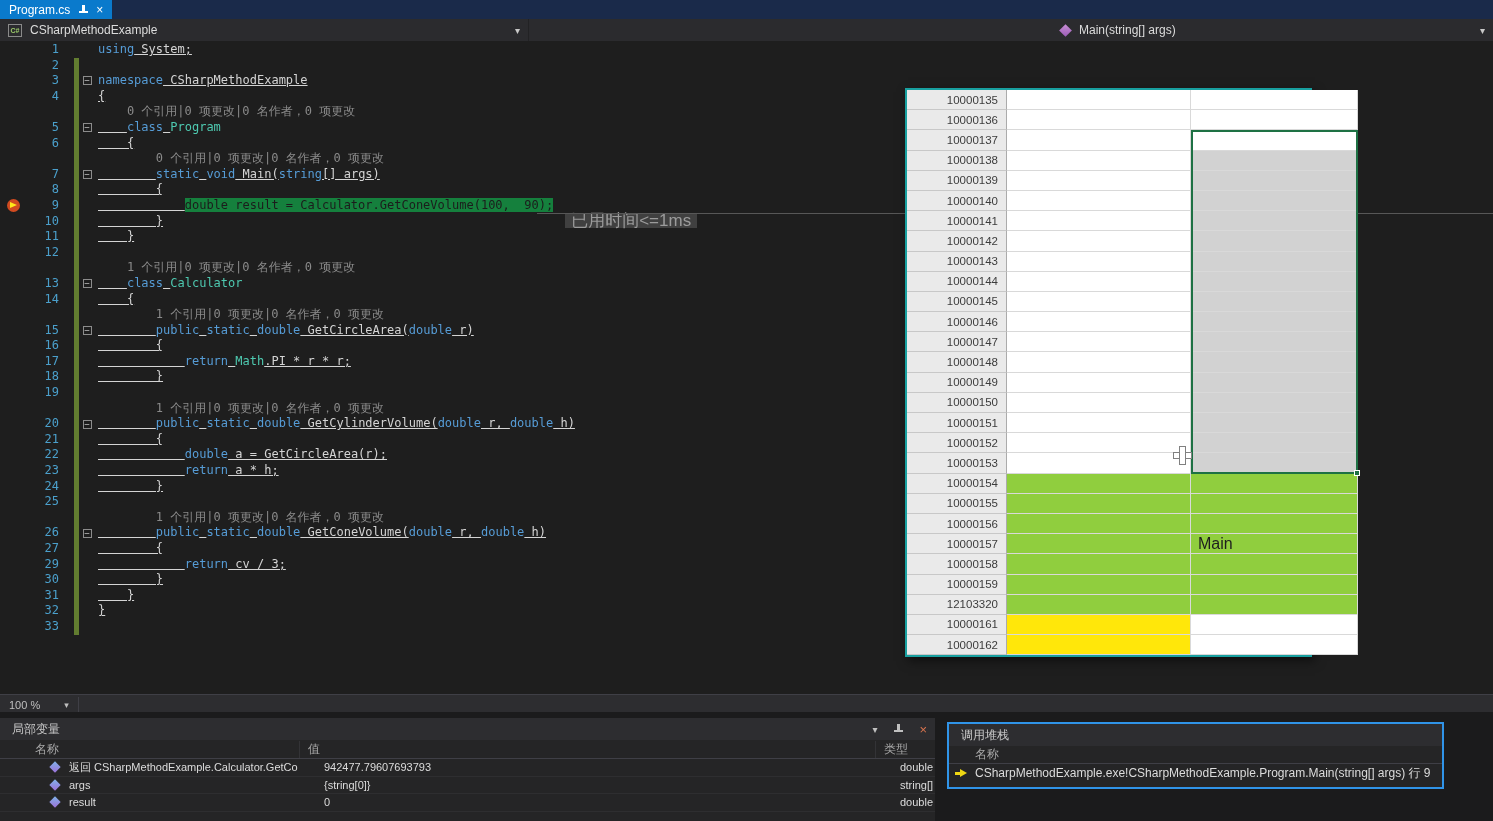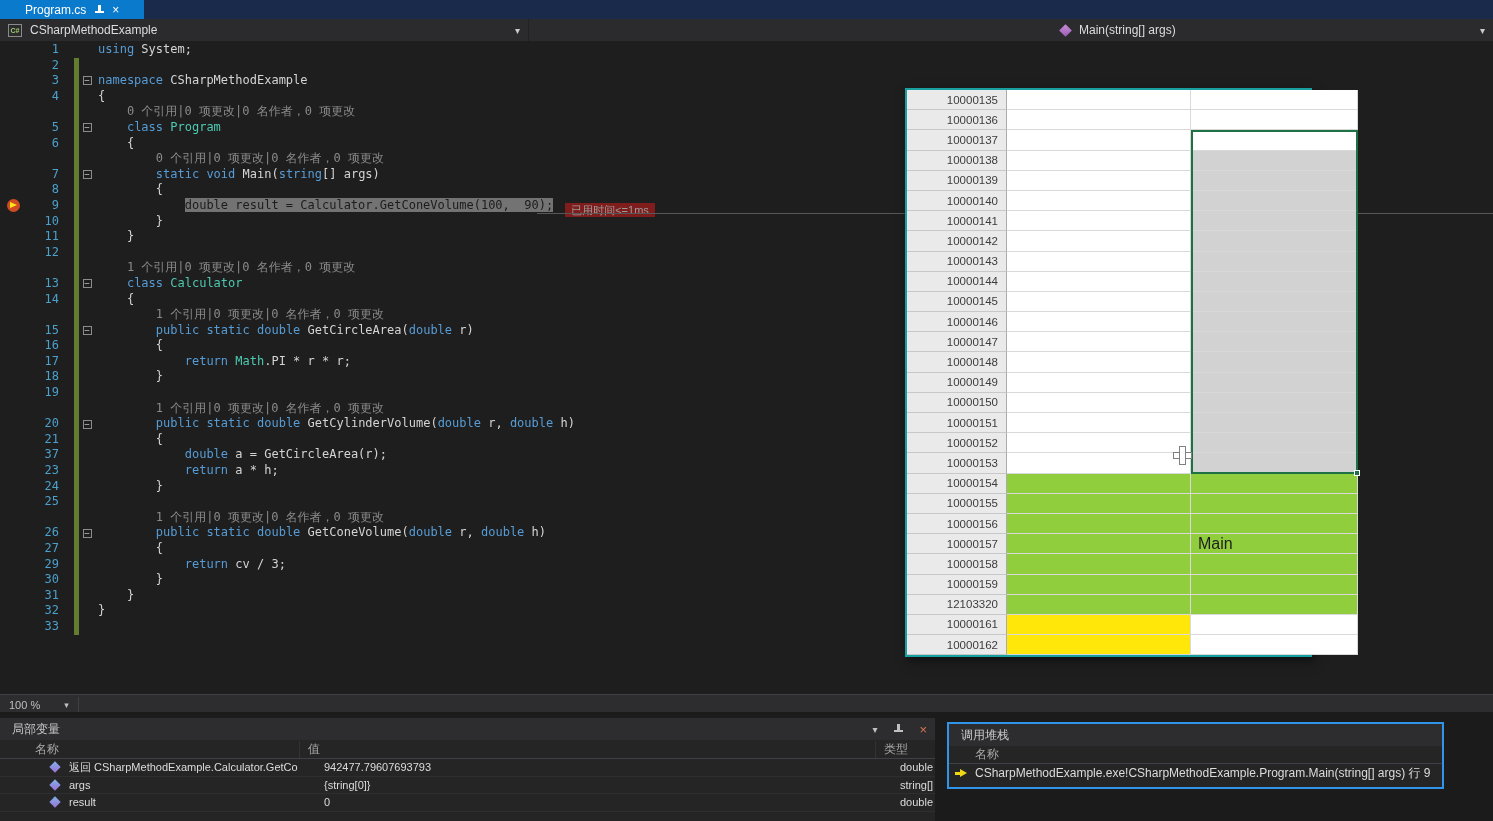--- a/index.html
+++ b/index.html
@@ -7,21 +7,21 @@
   body {
     position: relative;
     background: #1E1E1E;
     font-family: "Liberation Sans", "DejaVu Sans", sans-serif;
     overflow: hidden;
   }
 
   
   #titlebar { position:absolute; left:0; top:0; width:1493px; height:19px; background:#1A2A4A; }
   .tab { position:absolute; left:0; top:0; height:19px; background:#0A7ACC; color:#fff;
-         display:flex; align-items:center; gap:8px; padding:0 25px; font-size:12px; }
+         display:flex; align-items:center; gap:8px; padding:0 9px; font-size:12px; }
   .tabpin { position:relative; width:10px; height:10px; }
   .tabpin::before { content:""; position:absolute; left:4px; top:0; width:3px; height:6px; background:#fff; }
   .tabpin::after  { content:""; position:absolute; left:1px; top:6px; width:9px; height:2px; background:#fff; }
   .tabclose { color:#fff; font-size:12px; line-height:1; }
 
   
   #navbar { position:absolute; left:0; top:19px; width:1493px; height:22px; background:#2B2B2E;
             display:flex; color:#DCDCDC; font-size:12px; }
   .navsec { display:flex; align-items:center; padding:0 8px; border-right:1px solid #222224; height:100%; }
   .navsec .chev { margin-left:auto; color:#C8C8C8; font-size:10px; padding-left:8px; }
@@ -37,25 +37,25 @@
   .cell-bp   { width:30px; flex:none; position:relative; }
   .cell-num  { width:33px; flex:none; text-align:right; padding-right:4px; color:#4BA0CC; }
   .cell-chg  { width:5px; flex:none; margin-left:11px; }
   .cell-chg.changed { background:#627D30; }
   .cell-fold { width:16px; flex:none; display:flex; align-items:center; justify-content:center; }
   .foldbox { width:9px; height:9px; border:1px solid #8C8C8C; color:#C0C0C0; font-size:9px; line-height:6px;
              text-align:center; background:#1E1E1E; }
   .code { white-space:pre; color:#D4D4D4; padding-left:3px; }
   .tok-k  { color:#569CD6; }
   .tok-t  { color:#4EC9B0; }
-  .tok-p  { color:#D4D4D4; }
+  .tok-p  { color:#D4D4D4;text-decoration:underline; }
   .tok-cl { color:#8A8A8A; }
-  .tok-hl { background:#737373; color:#1C1C1C; }
-  .tip { display:inline-block; margin-left:12px; background:#7f1d1d; color:#9B9B9B;
-         font-family:"Liberation Sans",sans-serif; font-size:11px; line-height:14px; padding:0 6px; vertical-align:top; margin-top:5px; }
+  .tok-hl { background:#15803d; color:#1C1C1C; }
+  .tip { display:inline-block; margin-left:12px; background:#404040; color:#9B9B9B;
+         font-family:"Liberation Sans",sans-serif; font-size:17px; line-height:14px; padding:0 6px; vertical-align:top; margin-top:16px; }
   .bp-icon { position:absolute; left:7px; top:1px; width:13px; height:13px; border-radius:50%; background:#D14B20; }
   .bp-icon::after { content:""; position:absolute; left:3px; top:3px;
                     border-left:7px solid #FFE81A; border-top:3.5px solid transparent; border-bottom:3.5px solid transparent; }
   #current-line-rule { position:absolute; left:537px; top:172px; width:956px; height:1px; background:#575757; z-index:1; }
 
   
   #zoombar { position:absolute; left:0; top:694px; width:1493px; height:18px; background:#2D2D30; border-top:1px solid #3F3F46; }
   #zoomctl { display:inline-flex; align-items:center; height:100%; padding:0 9px; gap:24px; color:#BFBFBF; font-size:11px;
              border-right:1px solid #3F3F46; }
   #zoomctl .chev { font-size:9px; color:#BFBFBF; }
@@ -333,21 +333,21 @@
       </div>
       <div class="erow">
         <div class="cell-bp"></div>
         <div class="cell-num">21</div>
         <div class="cell-chg changed"></div>
         <div class="cell-fold"></div>
         <div class="code"><span class="tok-p">        {</span></div>
       </div>
       <div class="erow">
         <div class="cell-bp"></div>
-        <div class="cell-num">37</div>
+        <div class="cell-num">22</div>
         <div class="cell-chg changed"></div>
         <div class="cell-fold"></div>
         <div class="code"><span class="tok-p">            </span><span class="tok-k">double</span><span class="tok-p"> a = GetCircleArea(r);</span></div>
       </div>
       <div class="erow">
         <div class="cell-bp"></div>
         <div class="cell-num">23</div>
         <div class="cell-chg changed"></div>
         <div class="cell-fold"></div>
         <div class="code"><span class="tok-p">            </span><span class="tok-k">return</span><span class="tok-p"> a * h;</span></div>

